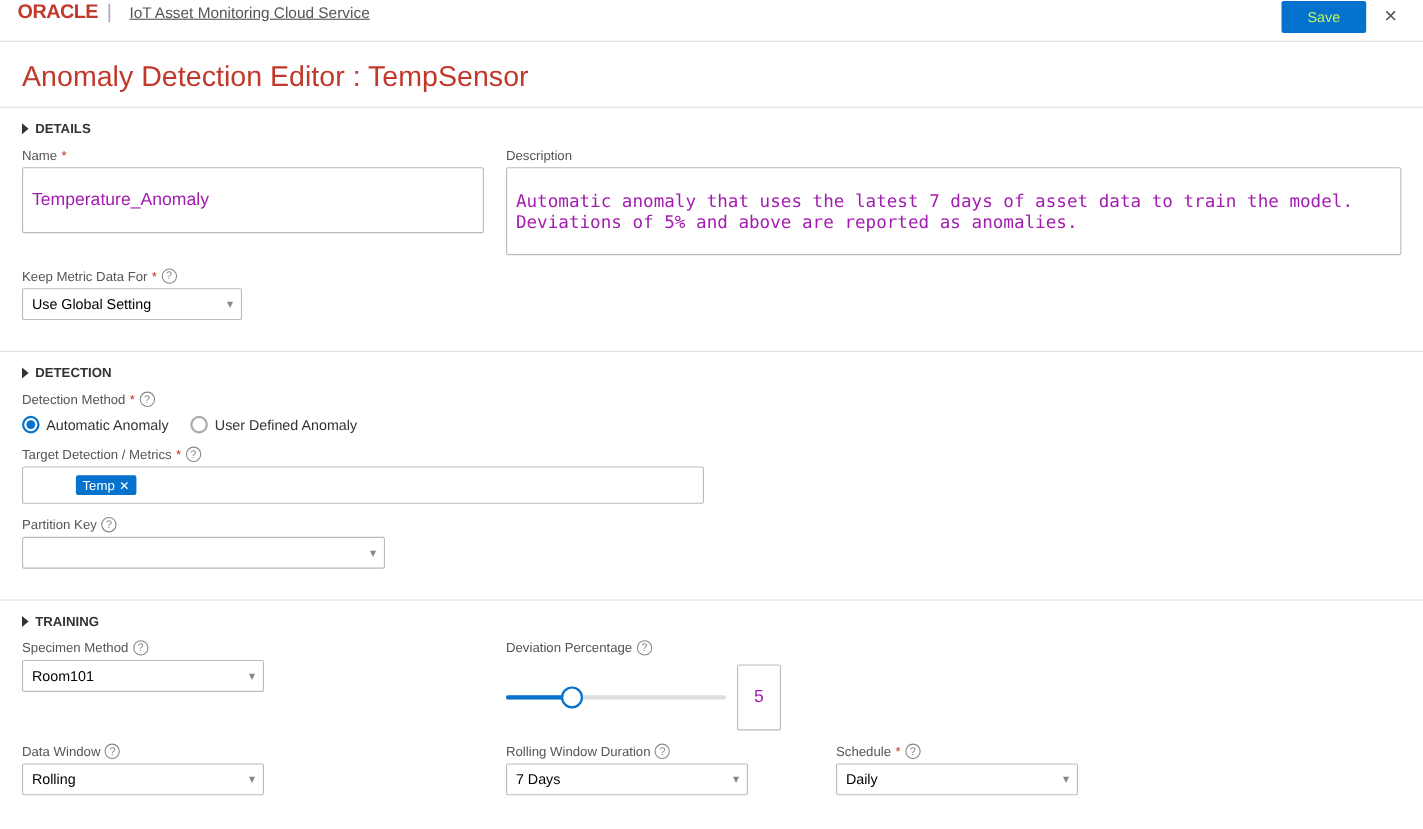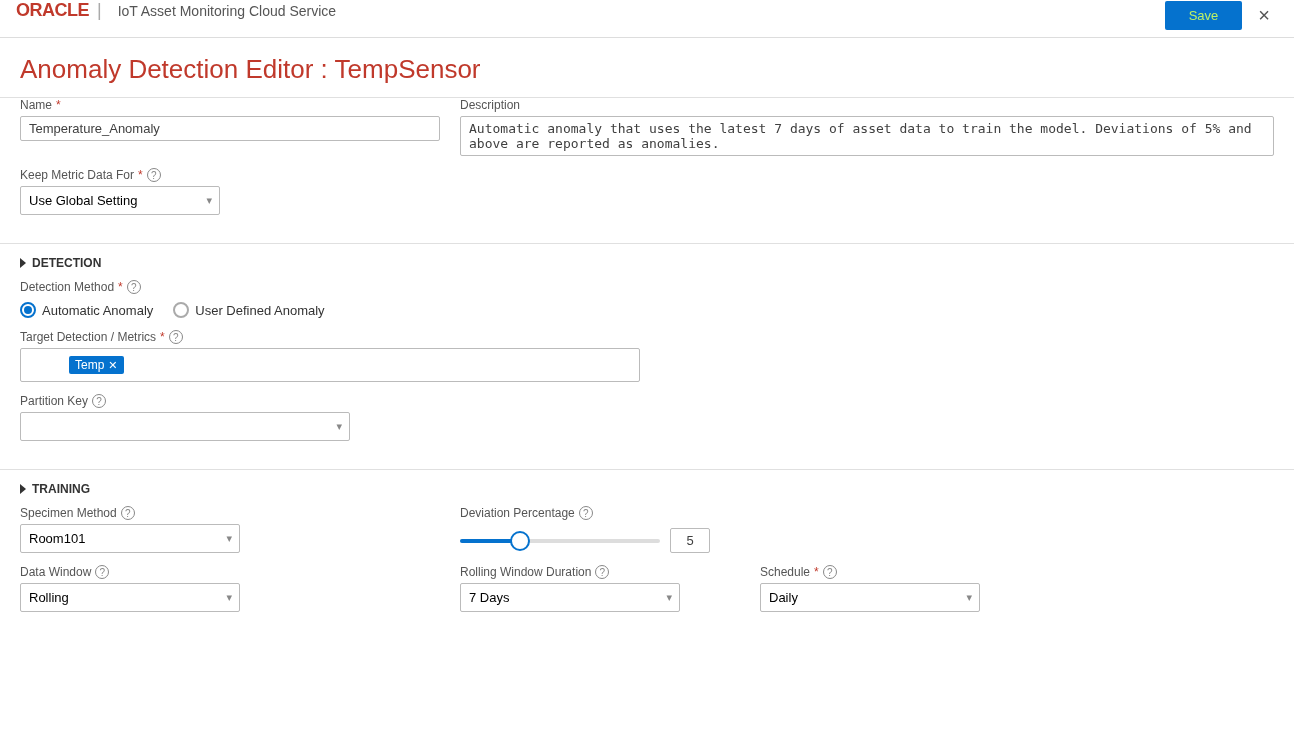--- a/index.html
+++ b/index.html
@@ -23,20 +23,21 @@
     .oracle-logo {
       font-weight: bold;
       font-size: 18px;
       color: #c0392b;
       letter-spacing: -0.5px;
     }
     .header-app-title {
       font-size: 14px;
       color: #555;
       margin-left: 8px;
+      text-decoration: underline;
     }
     .header-actions { display: flex; align-items: center; gap: 8px; }
     .btn-save {
       background: #0572ce;
       color: #bef264;
       border: none;
       padding: 7px 24px;
       font-size: 13px;
       cursor: pointer;
       border-radius: 2px;
@@ -112,25 +113,25 @@
       width: 14px; height: 14px;
       border-radius: 50%;
       border: 1px solid #888;
       color: #888;
       font-size: 10px;
       cursor: help;
     }
 
     input[type="text"], textarea {
       border: 1px solid #bbb;
-      padding: 4px 8px;
-      font-size: 13px;
+      padding: 20px 8px;
+      font-size: 16px;
       border-radius: 2px;
       outline: none;
-      color: #404040;
+      color: #a21caf;
     }
     textarea {
       resize: none;
       height: 52px;
     }
 
     .select-wrapper {
       position: relative;
       display: inline-flex;
       align-items: center;
@@ -272,20 +273,24 @@
   </div>
   <div class="header-actions">
     <button class="btn-save">Save</button>
     <button class="btn-close">×</button>
   </div>
 </div>
 
 <div class="page-title">Anomaly Detection Editor : TempSensor</div>
 
 <div class="section">
+  <div class="section-header">
+    <span class="triangle"></span>
+    <span>DETAILS</span>
+  </div>
 
   <div class="form-row">
     <div class="form-group">
       <label class="field-label">
         <span>Name</span>
         <span class="required">*</span>
       </label>
       <input type="text" class="name-input" value="Temperature_Anomaly" style="">
     </div>
     <div class="form-group" style="flex:1;">

